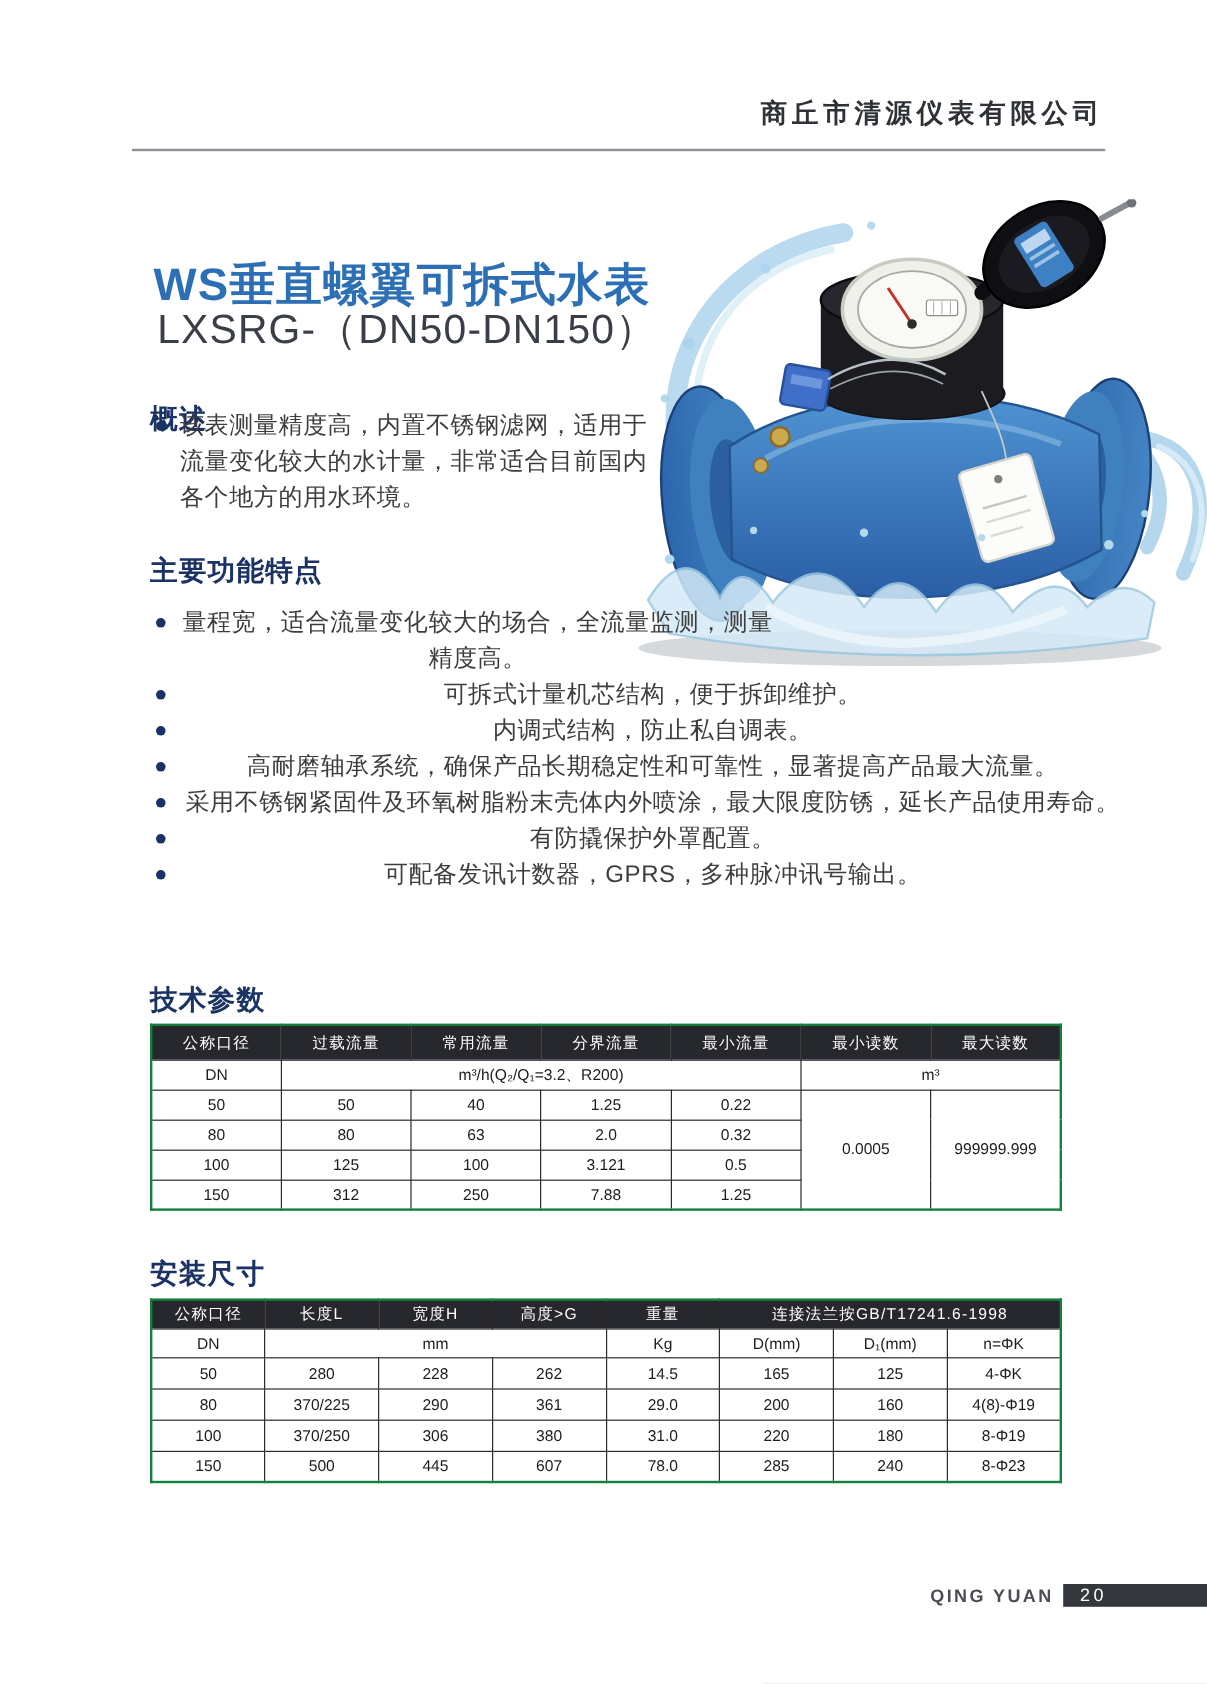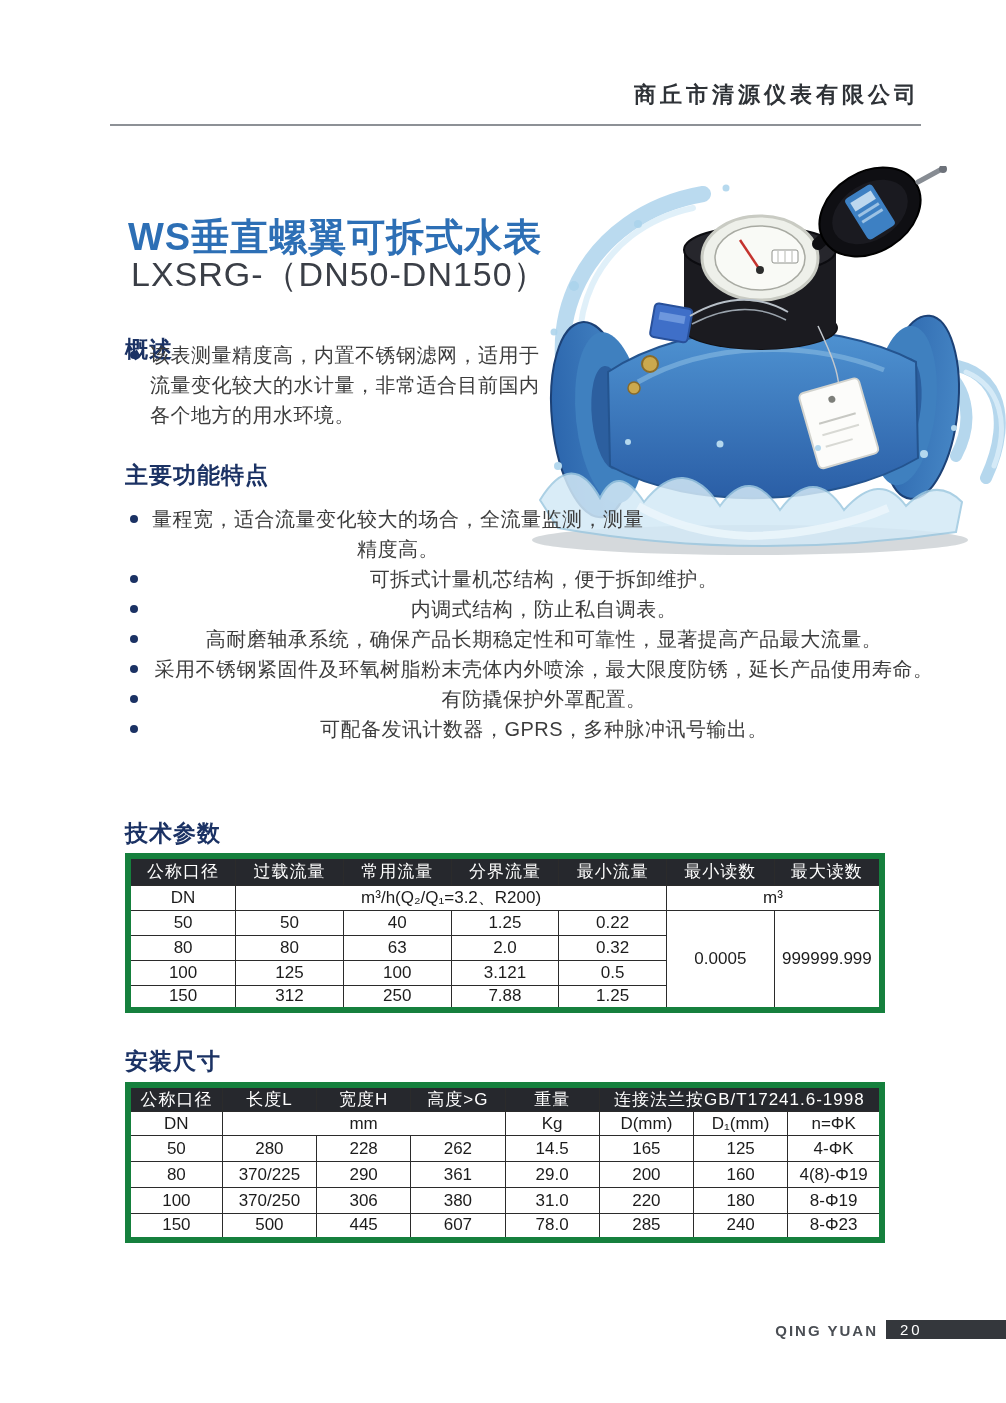--- a/index.html
+++ b/index.html
@@ -43,21 +43,21 @@
   .blist li{position:relative;padding-left:22px;}
   .blist li::before{content:"";position:absolute;left:2px;top:11px;width:8px;height:8px;
     border-radius:50%;background:var(--navy);}
   .overview-list{top:340px;width:436px;}
   .overview-list li{max-width:430px;}
   .features-list{top:504px;width:810px;text-align:center;}
   .features-list li:first-child{max-width:518px;}
 
   
   .dtable{position:absolute;left:125px;width:760px;border-collapse:collapse;table-layout:fixed;
-    font-size:17px;color:#1c1c1c;text-align:center;z-index:2;border:6px solid #15803d;}
+    font-size:13px;color:#1c1c1c;text-align:center;z-index:2;border:2px solid #15803d;}
   .dtable th,.dtable td{border:1px solid #2b2b2b;padding:0 2px;font-weight:400;}
   .dtable thead th{background:var(--thead);color:#fff;letter-spacing:1px;font-weight:500;}
   .tech{top:853px;}
   .tech thead th{height:29px;}
   .tech .unit-row td{height:25px;}
   .tech tbody td{height:25px;}
   .dims{top:1082px;}
   .dims thead th{height:24px;}
   .dims .unit-row td{height:24px;}
   .dims tbody td{height:26px;}

